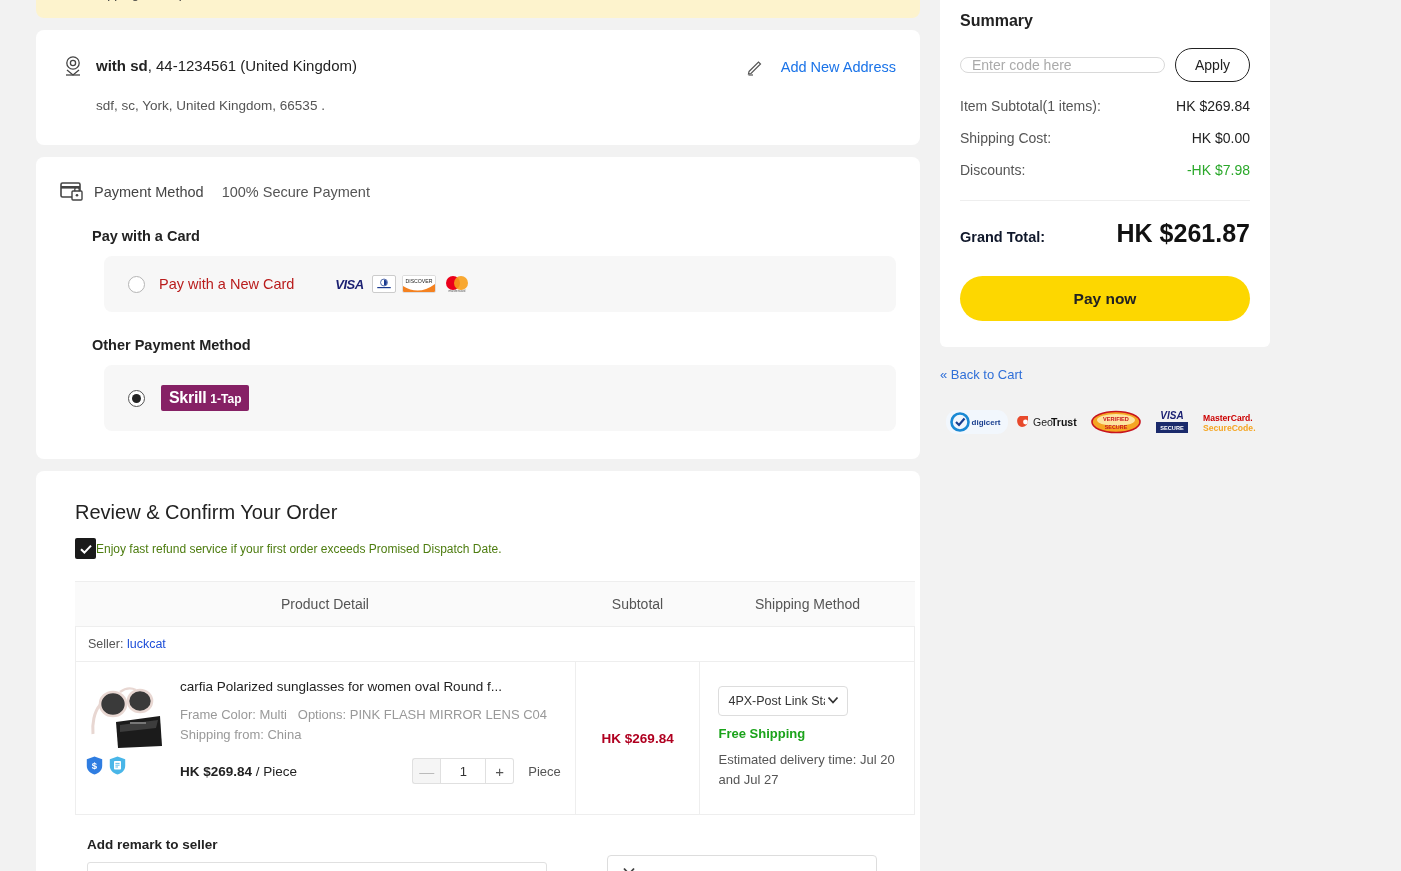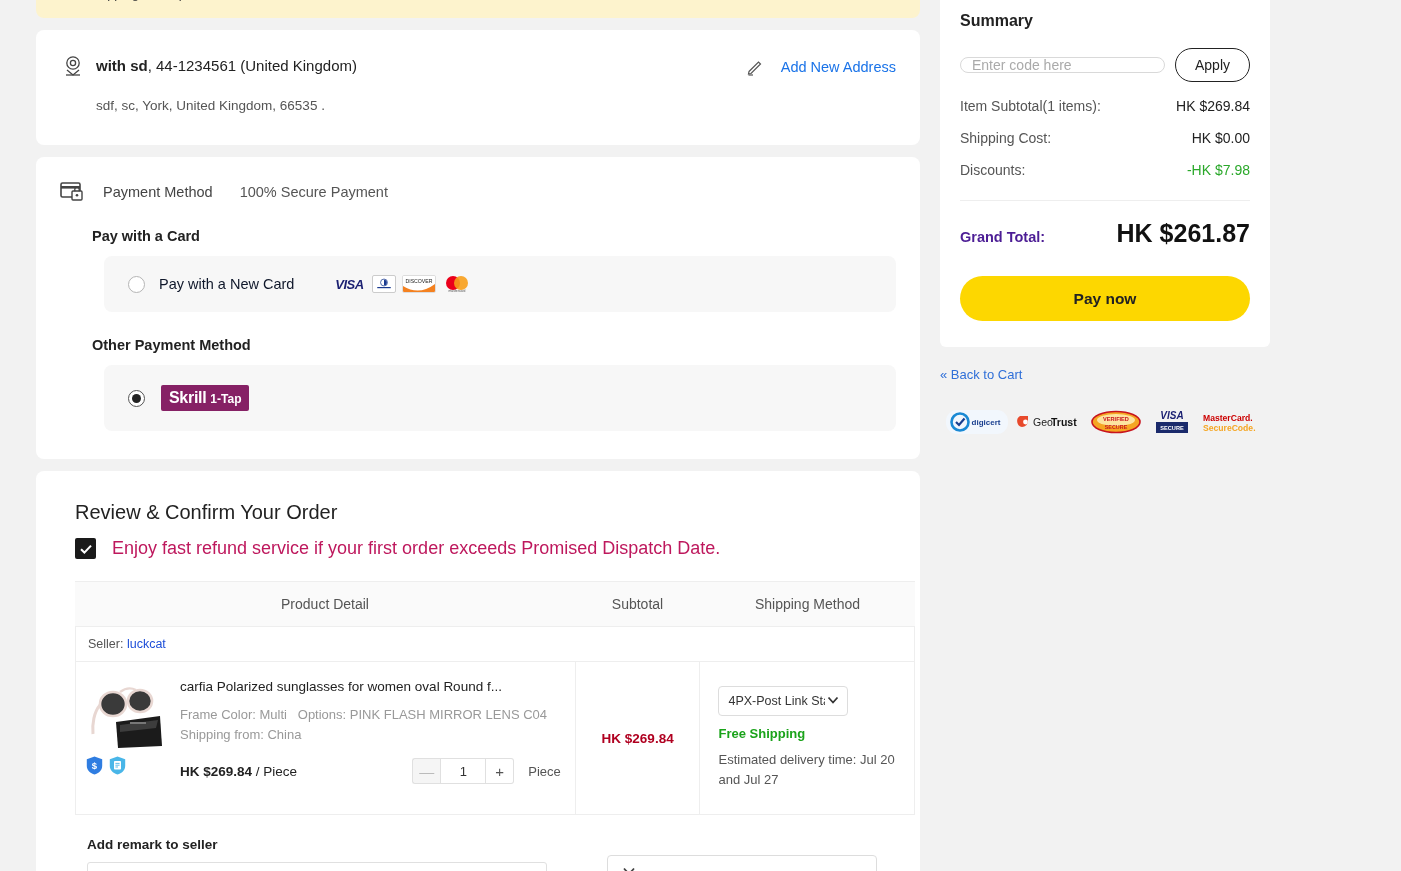--- a/index.html
+++ b/index.html
@@ -36,42 +36,42 @@
   .addr-main { flex: 1; }
   .addr-title { font-size: 15px; color: #222; line-height: 20px; }
   .addr-title b { font-weight: bold; }
   .addr-sub { font-size: 13.5px; color: #555; margin-top: 19px; margin-left: 36px; }
   .addr-actions { display: flex; align-items: center; gap: 16px; margin-top: 1px; }
   .pencil-icon { width: 20px; height: 20px; }
   .link-blue { color: #1a73e8; font-size: 14.5px; text-decoration: none; cursor: pointer; }
 
   
   .pay-card { padding: 24px 24px 28px 24px; }
-  .pay-head { display: flex; align-items: center; gap: 19px; }
+  .pay-head { display: flex; align-items: center; gap: 10px; }
   .lock-card-icon { width: 24px; height: 22px; }
   .pay-head-label { font-size: 14.5px; color: #444; }
   .pay-head-sec { font-size: 14.5px; color: #555; margin-left: 8px; }
   .sec-title { font-weight: bold; font-size: 14.5px; color: #222; margin: 25px 0 12px 32px; }
   .pay-option {
     background: #f7f7f7; border-radius: 8px;
     margin-left: 44px; margin-right: 0;
     height: 56px; display: flex; align-items: center; padding: 0 24px;
   }
   .pay-option.tall { height: 66px; }
   .radio {
     width: 17px; height: 17px; border-radius: 50%;
     border: 1px solid #b5b5b5; background: #fff;
     display: inline-flex; align-items: center; justify-content: center;
     flex: 0 0 17px; cursor: pointer;
   }
   .radio.checked { border-color: #555; }
   .radio.checked::after {
     content: ""; width: 9px; height: 9px; border-radius: 50%; background: #222;
   }
-  .pay-option-label { font-size: 14.5px; color: #0f172a; margin-left: 14px; }
+  .pay-option-label { font-size: 14.5px; color: #b91c1c; margin-left: 14px; }
   .card-logos { display: flex; align-items: center; gap: 6px; margin-left: 38px; }
   .clogo { height: 18px; border-radius: 2px; display: flex; align-items: center;
            justify-content: center; font-size: 7px; }
   .clogo-visa { width: 34px; color: #1a1f71; font-weight: bold; font-size: 13px;
                 font-style: italic; letter-spacing: -0.5px; }
   .clogo-diners { width: 24px; border: 1px solid #ccc; background: #fff;
                   flex-direction: column; }
   .clogo-discover { width: 34px; border: 1px solid #ddd; background: #fff;
                     flex-direction: column; overflow: hidden; }
   .clogo-mc { width: 30px; position: relative; }
@@ -86,21 +86,21 @@
   
   .review-card { padding: 30px 20px 0 20px; min-height: 400px; }
   .review-title { font-size: 20px; font-weight: normal; color: #222; margin: 0 0 14px 19px; }
   .refund-row { display: flex; align-items: center; margin: 0 0 22px 19px; }
   .checkbox {
     width: 21px; height: 21px; background: #1a1a1a; border-radius: 2px;
     display: inline-flex; align-items: center; justify-content: center;
     flex: 0 0 21px; cursor: pointer;
   }
   .checkbox svg { width: 14px; height: 14px; }
-  .refund-text { font-size: 18px; color: #be185d; margin-left: 16px; }
+  .refund-text { font-size: 12px; color: #4d7c0f; margin-left: 0; }
 
   .otable { width: 840px; margin-left: 19px; border-collapse: collapse; }
   .othead th {
     font-weight: normal; font-size: 14px; color: #555;
     padding: 14px 0; border-top: 1px solid #eee; border-bottom: 1px solid #eee;
     background: #fafafa; text-align: center;
   }
   .col-prod { width: 500px; }
   .col-sub { width: 125px; }
   .col-ship { width: 215px; }
@@ -189,21 +189,21 @@
     font-family: "Liberation Sans", sans-serif;
   }
   .sum-line { display: flex; justify-content: space-between; align-items: baseline;
               margin-top: 16px; font-size: 14px; }
   .sum-line .lbl { color: #555; }
   .sum-line .val { color: #222; }
   .sum-line .val.green { color: #2aa82a; }
   .sum-div { height: 1px; background: #eee; margin: 22px 0 0 0; }
   .grand-row { display: flex; justify-content: space-between; align-items: baseline;
                margin-top: 18px; }
-  .grand-lbl { font-size: 14.5px; font-weight: bold; color: #4c1d95; }
+  .grand-lbl { font-size: 14.5px; font-weight: bold; color: #0f172a; }
   .grand-val { font-size: 25px; font-weight: bold; color: #111; }
   .pay-now {
     width: 100%; height: 45px; margin-top: 28px;
     background: #fdd700; border: none; border-radius: 24px;
     font-size: 15.5px; font-weight: bold; color: #222; cursor: pointer;
     font-family: "Liberation Sans", sans-serif;
   }
   .back-cart { display: block; margin-top: 20px; font-size: 13px;
                color: #2f6fd8; text-decoration: none; cursor: pointer; }
   .trust-row { display: flex; align-items: center; justify-content: space-between;

